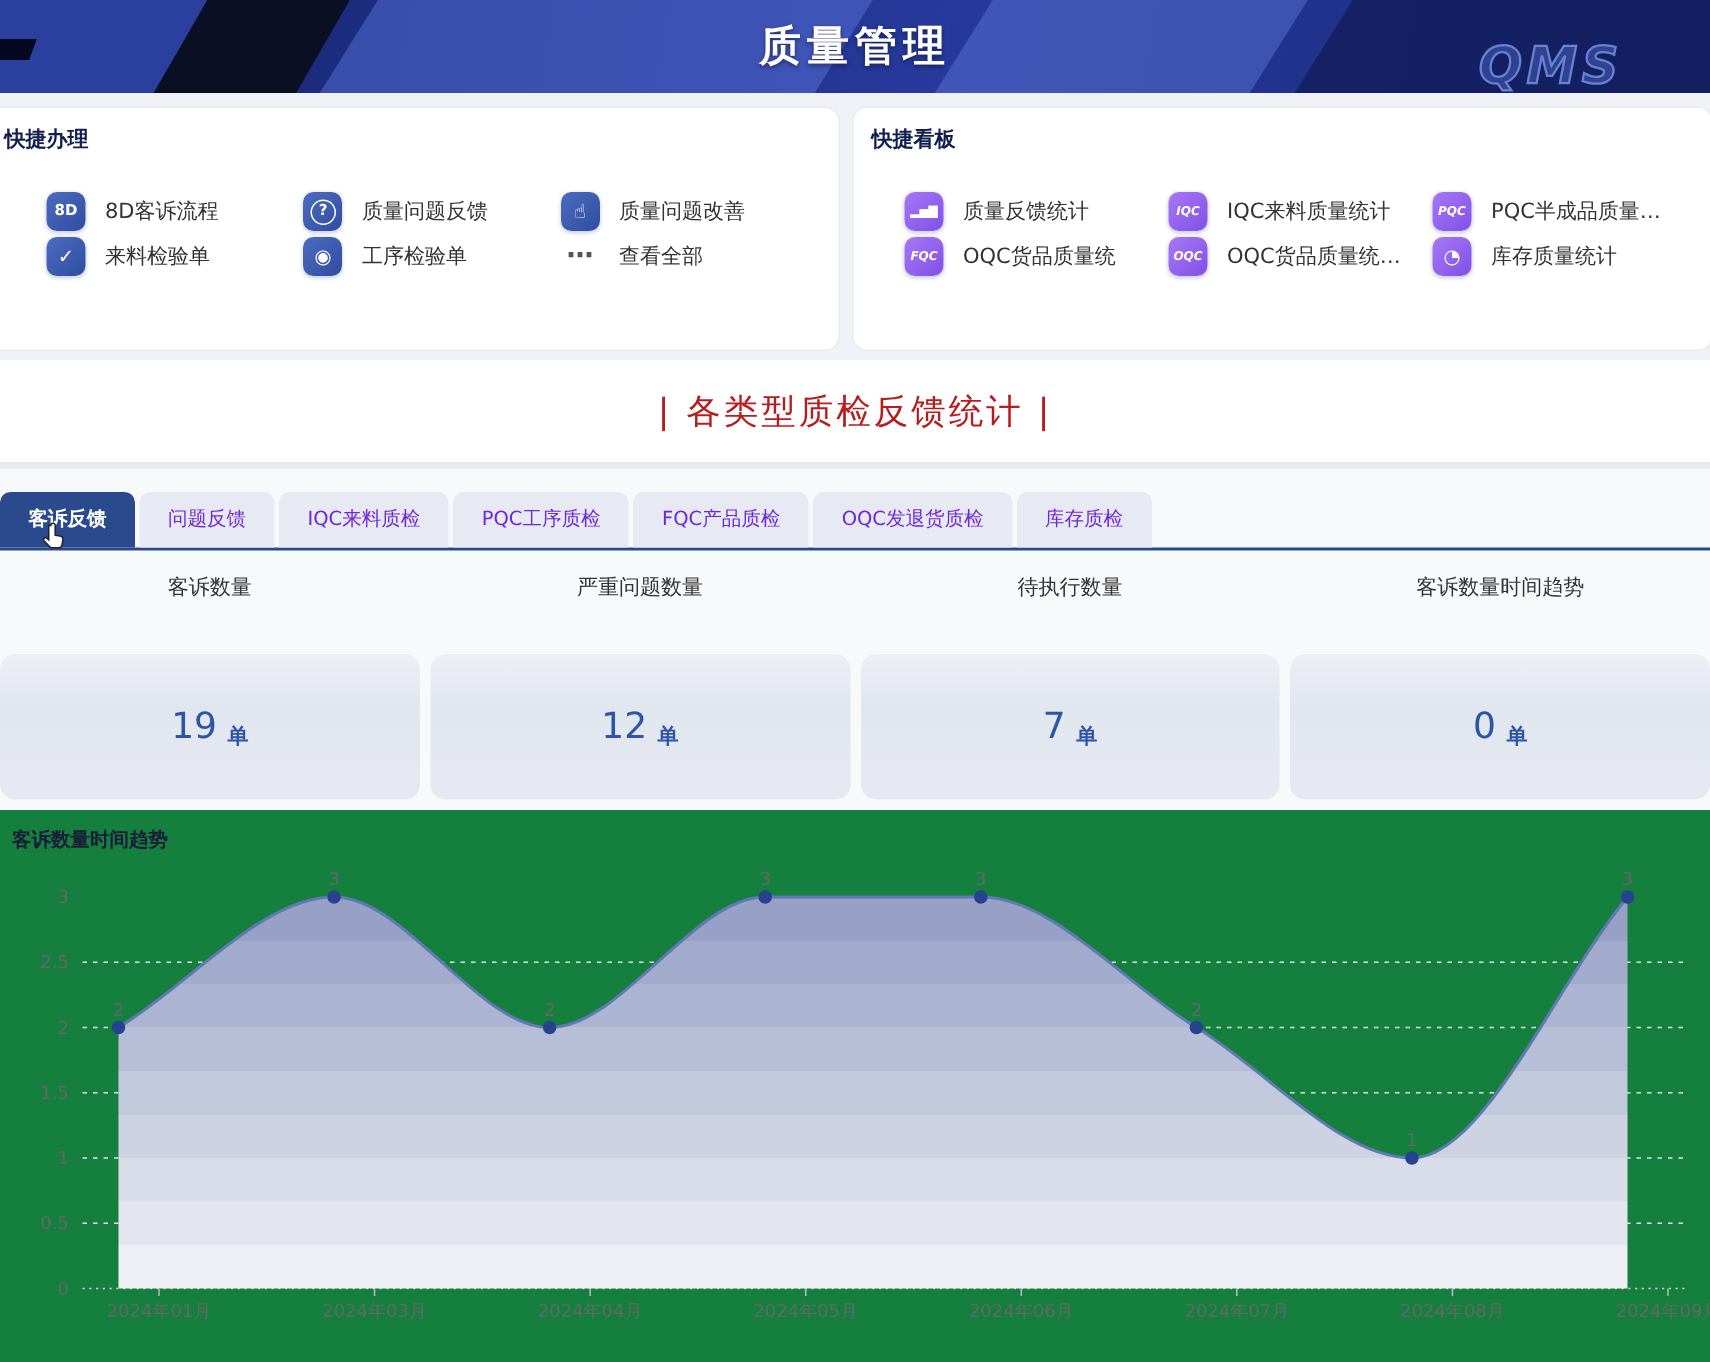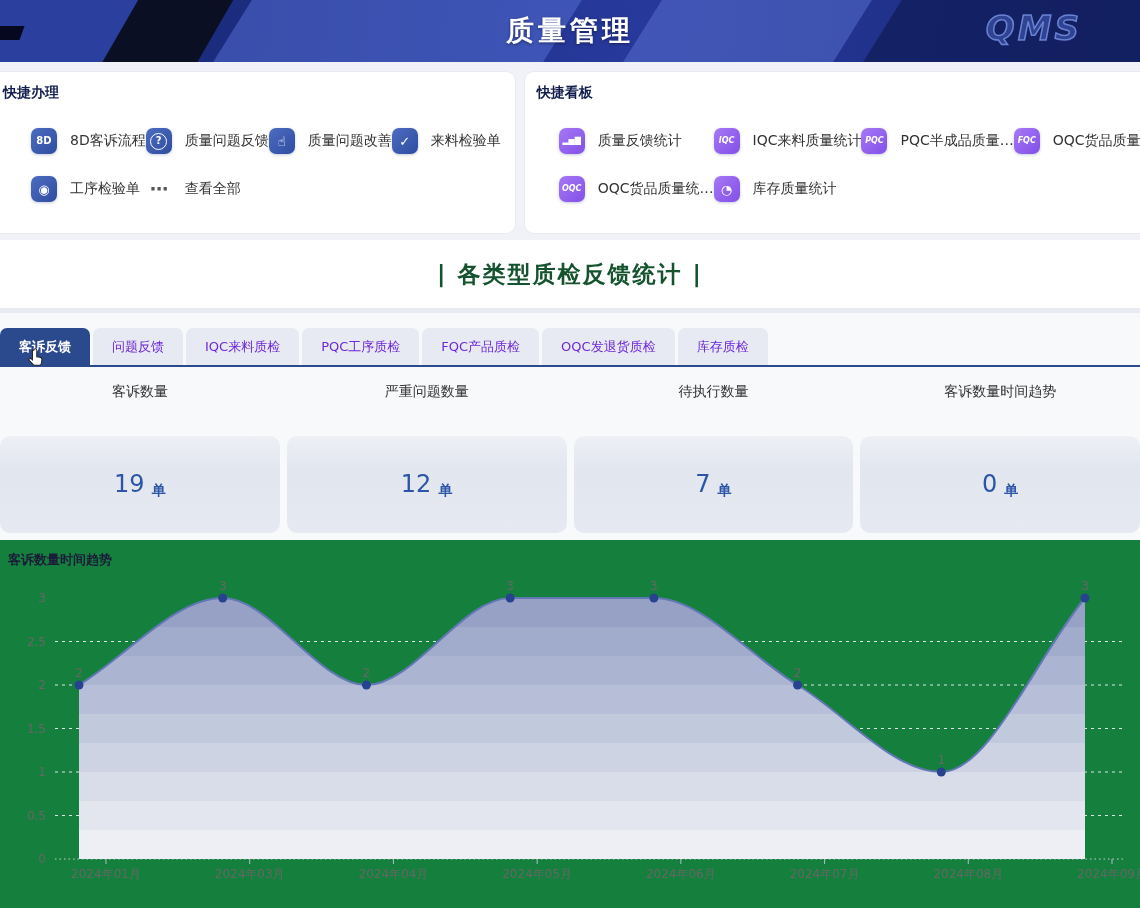--- a/index.html
+++ b/index.html
@@ -13,51 +13,51 @@
   .hdr-shape{position:absolute;top:-10px;height:90px;}
   .sh1{left:-60px;width:250px;background:#2a3f9e;transform:skewX(-32deg);}
   .sh2{left:118px;width:95px;background:#0a0f24;transform:skewX(-30deg);}
   .sh3{left:230px;width:330px;background:rgba(84,110,210,.55);transform:skewX(-32deg);}
   .sh4{left:640px;width:210px;background:rgba(106,131,224,.40);transform:skewX(-32deg);}
   .sh5{left:880px;width:520px;background:rgba(14,24,80,.65);transform:skewX(-32deg);}
   .sh6{left:-4px;top:26px;width:26px;height:14px;background:#05081f;transform:skewX(-20deg);}
   .hdr-title{position:absolute;top:0;left:0;width:100%;height:62px;line-height:62px;text-align:center;
        color:#fff;font-size:28px;font-weight:bold;letter-spacing:4px;
        text-shadow:0 1px 3px rgba(0,0,20,.45);}
-  .hdr-logo{position:absolute;top:8px;right:58px;font-size:34px;font-weight:bold;font-style:italic;
+  .hdr-logo{position:absolute;top:24px;right:58px;font-size:34px;font-weight:bold;font-style:italic;
        letter-spacing:3px;color:rgba(96,126,226,.38);-webkit-text-stroke:1.5px rgba(130,158,240,.75);}
 
   
   .panels{position:absolute;top:62px;left:0;width:1140px;height:178px;background:#f1f2f7;
           display:flex;gap:8px;box-sizing:border-box;padding:9px 0 6px 0;}
   .panel{background:#fff;border:1px solid #e9ebf2;border-radius:10px;position:relative;box-sizing:border-box;}
   .panel-left{margin-left:-12px;width:572px;padding:12px 0 0 14px;}
   .panel-right{flex:1;margin-right:-2px;padding:12px 0 0 12px;}
   .panel-title{font-size:14px;font-weight:bold;color:#121f4e;}
-  .q-grid{display:grid;grid-template-columns:repeat(4,1fr);row-gap:22px;margin-top:26px;}
+  .q-grid{display:grid;grid-template-columns:repeat(3,1fr);row-gap:4px;margin-top:26px;}
   .grid-a{padding:0 14px 0 28px;}
   .grid-b{padding:0 10px 0 22px;}
   .q-item{display:flex;align-items:center;gap:13px;cursor:pointer;}
   .q-icon{width:26px;height:26px;border-radius:7px;flex:0 0 26px;display:flex;align-items:center;
           justify-content:center;color:#fff;box-shadow:0 1px 3px rgba(30,50,120,.25);}
   .q-icon-blue{background:linear-gradient(135deg,#4d6bc0,#2f4da0);}
   .q-icon-purple{background:linear-gradient(135deg,#a678f5,#8250e8);}
   .q-icon-plain{background:none;box-shadow:none;color:#555;}
   .q-glyph{font-size:13px;font-weight:bold;line-height:1;}
   .q-glyph-sm{font-size:8px;font-style:italic;letter-spacing:0;}
   .q-glyph-2{font-size:10px;}
   .q-icon-plain .q-glyph{font-size:18px;font-weight:bold;}
   .q-icon-ring .q-glyph{border:1.5px solid #fff;border-radius:50%;width:15px;height:15px;
           line-height:14px;font-size:10px;text-align:center;}
   .q-label{font-size:14px;color:#333;white-space:nowrap;}
 
   
   .sec-wrap{position:absolute;top:240px;left:0;width:1140px;height:68px;background:#fff;
             display:flex;align-items:center;justify-content:center;}
-  .sec-title{font-size:23px;font-weight:bold;color:#14532d;letter-spacing:2px;}
+  .sec-title{font-size:23px;font-weight:normal;color:#b91c1c;letter-spacing:2px;}
   .band{position:absolute;top:308px;left:0;width:1140px;height:5px;background:#e9ebf2;}
 
   
   .tabs-region{position:absolute;top:313px;left:0;width:1140px;height:227px;background:#f8f9fb;}
   .tabs-row{position:absolute;top:15px;left:0;right:0;height:37px;display:flex;gap:3px;
             border-bottom:2px solid #2b4a8d;}
   .tab{height:37px;line-height:37px;padding:0 19px;font-size:13px;color:#6d28d9;background:#e7eaf2;
        border-radius:7px 7px 0 0;cursor:pointer;white-space:nowrap;}
   .tab.active{background:#2b4a8d;color:#fff;font-weight:bold;}
   .stats-row{position:absolute;top:70px;left:0;right:0;display:grid;

